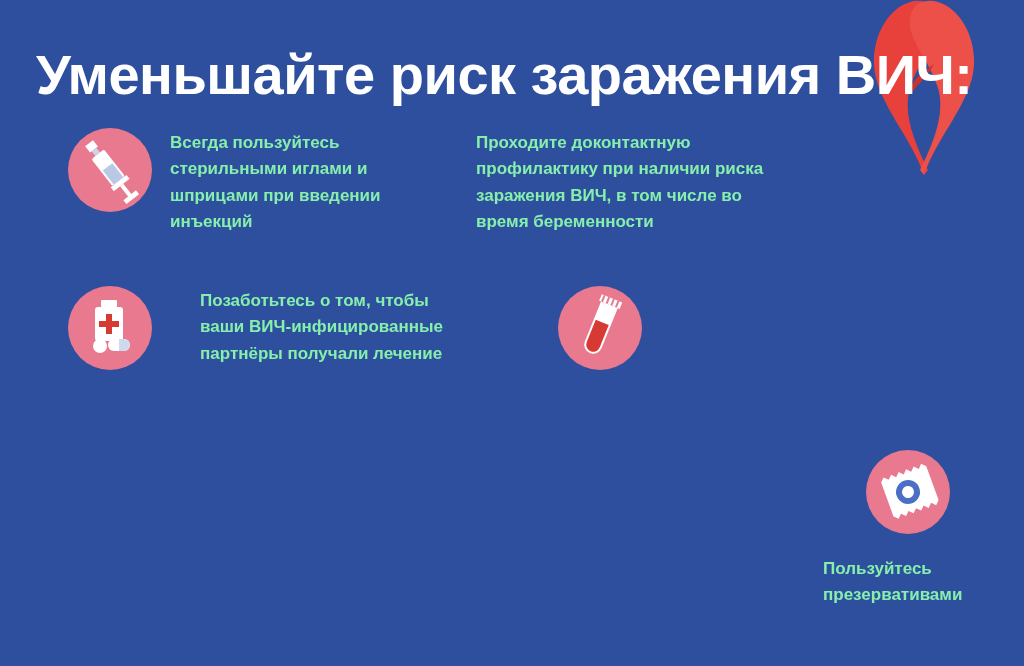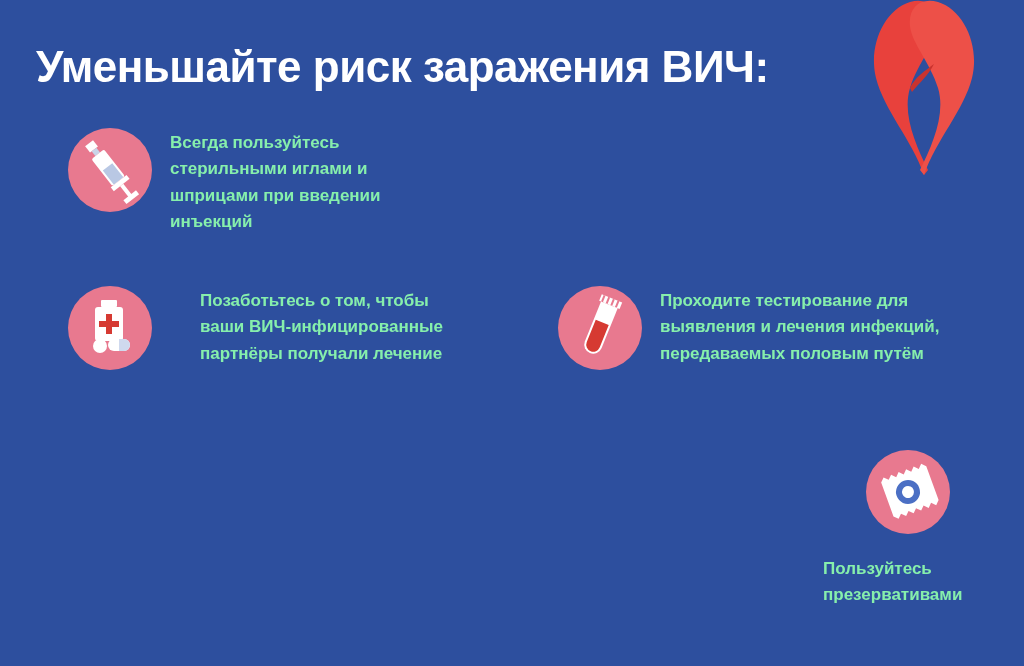--- a/index.html
+++ b/index.html
@@ -23,21 +23,21 @@
     position: absolute;
     top: 0;
     right: 30px;
     width: 140px;
     height: 180px;
   }
   .title {
     position: absolute;
     left: 36px;
     top: 42px;
-    font-size: 44px;
+    font-size: 56px;
     font-weight: bold;
     color: #ffffff;
     letter-spacing: -0.5px;
     white-space: nowrap;
   }
   .item {
     position: absolute;
     display: flex;
     align-items: flex-start;
   }
@@ -105,20 +105,21 @@
           <rect x="32" y="56" width="20" height="5" fill="#ffffff"></rect>
           <rect x="40" y="61" width="4" height="14" fill="#ffffff"></rect>
           <rect x="34" y="74" width="16" height="5" fill="#ffffff"></rect>
         </g>
       </svg>
     </div>
     <div class="item-text">Всегда пользуйтесь стерильными иглами и шприцами при введении инъекций</div>
   </div>
 
   <div class="item" id="item-prep">
+    <div class="item-text">Проходите доконтактную профилактику при наличии риска заражения ВИЧ, в том числе во время беременности</div>
   </div>
 
   <div class="item" id="item-partners">
     <div class="icon-circle">
       <svg width="84" height="84" viewBox="0 0 84 84">
         <rect x="33" y="14" width="16" height="7" rx="1" fill="#ffffff"></rect>
         <rect x="27" y="21" width="28" height="34" rx="3" fill="#ffffff"></rect>
         <rect x="38" y="28" width="6" height="20" fill="#d63a32"></rect>
         <rect x="31" y="35" width="20" height="6" fill="#d63a32"></rect>
         <circle cx="32" cy="60" r="7" fill="#ffffff"></circle>
@@ -136,21 +137,20 @@
           <rect x="31" y="10" width="22" height="7" fill="#ffffff"></rect>
           <rect x="33" y="10" width="2" height="7" fill="#e8798f"></rect>
           <rect x="38" y="10" width="2" height="7" fill="#e8798f"></rect>
           <rect x="43" y="10" width="2" height="7" fill="#e8798f"></rect>
           <rect x="48" y="10" width="2" height="7" fill="#e8798f"></rect>
           <path d="M33 17 L51 17 L51 60 a9 9 0 0 1 -18 0 Z" fill="#ffffff"></path>
           <path d="M35 36 L49 36 L49 60 a7 7 0 0 1 -14 0 Z" fill="#d63a32"></path>
         </g>
       </svg>
     </div>
-    <div class="item-text">Проходите тестирование для выявления и лечения инфекций, передаваемых половым путём</div>
   </div>
 
   <div class="item" id="item-condoms">
     <div class="icon-circle">
       <svg width="84" height="84" viewBox="0 0 84 84">
         <g transform="rotate(-20 42 42)">
           <path d="M20 24 l4 -4 l4 4 l4 -4 l4 4 l4 -4 l4 4 l4 -4 l4 4 l4 -4 l4 4 l4 -4 l4 4 l0 36 l-4 4 l-4 -4 l-4 4 l-4 -4 l-4 4 l-4 -4 l-4 4 l-4 -4 l-4 4 l-4 -4 l-4 4 l-4 -4 Z" fill="#ffffff"></path>
           <circle cx="42" cy="42" r="12" fill="#4b6fc4"></circle>
           <circle cx="42" cy="42" r="6" fill="#ffffff"></circle>
         </g>

